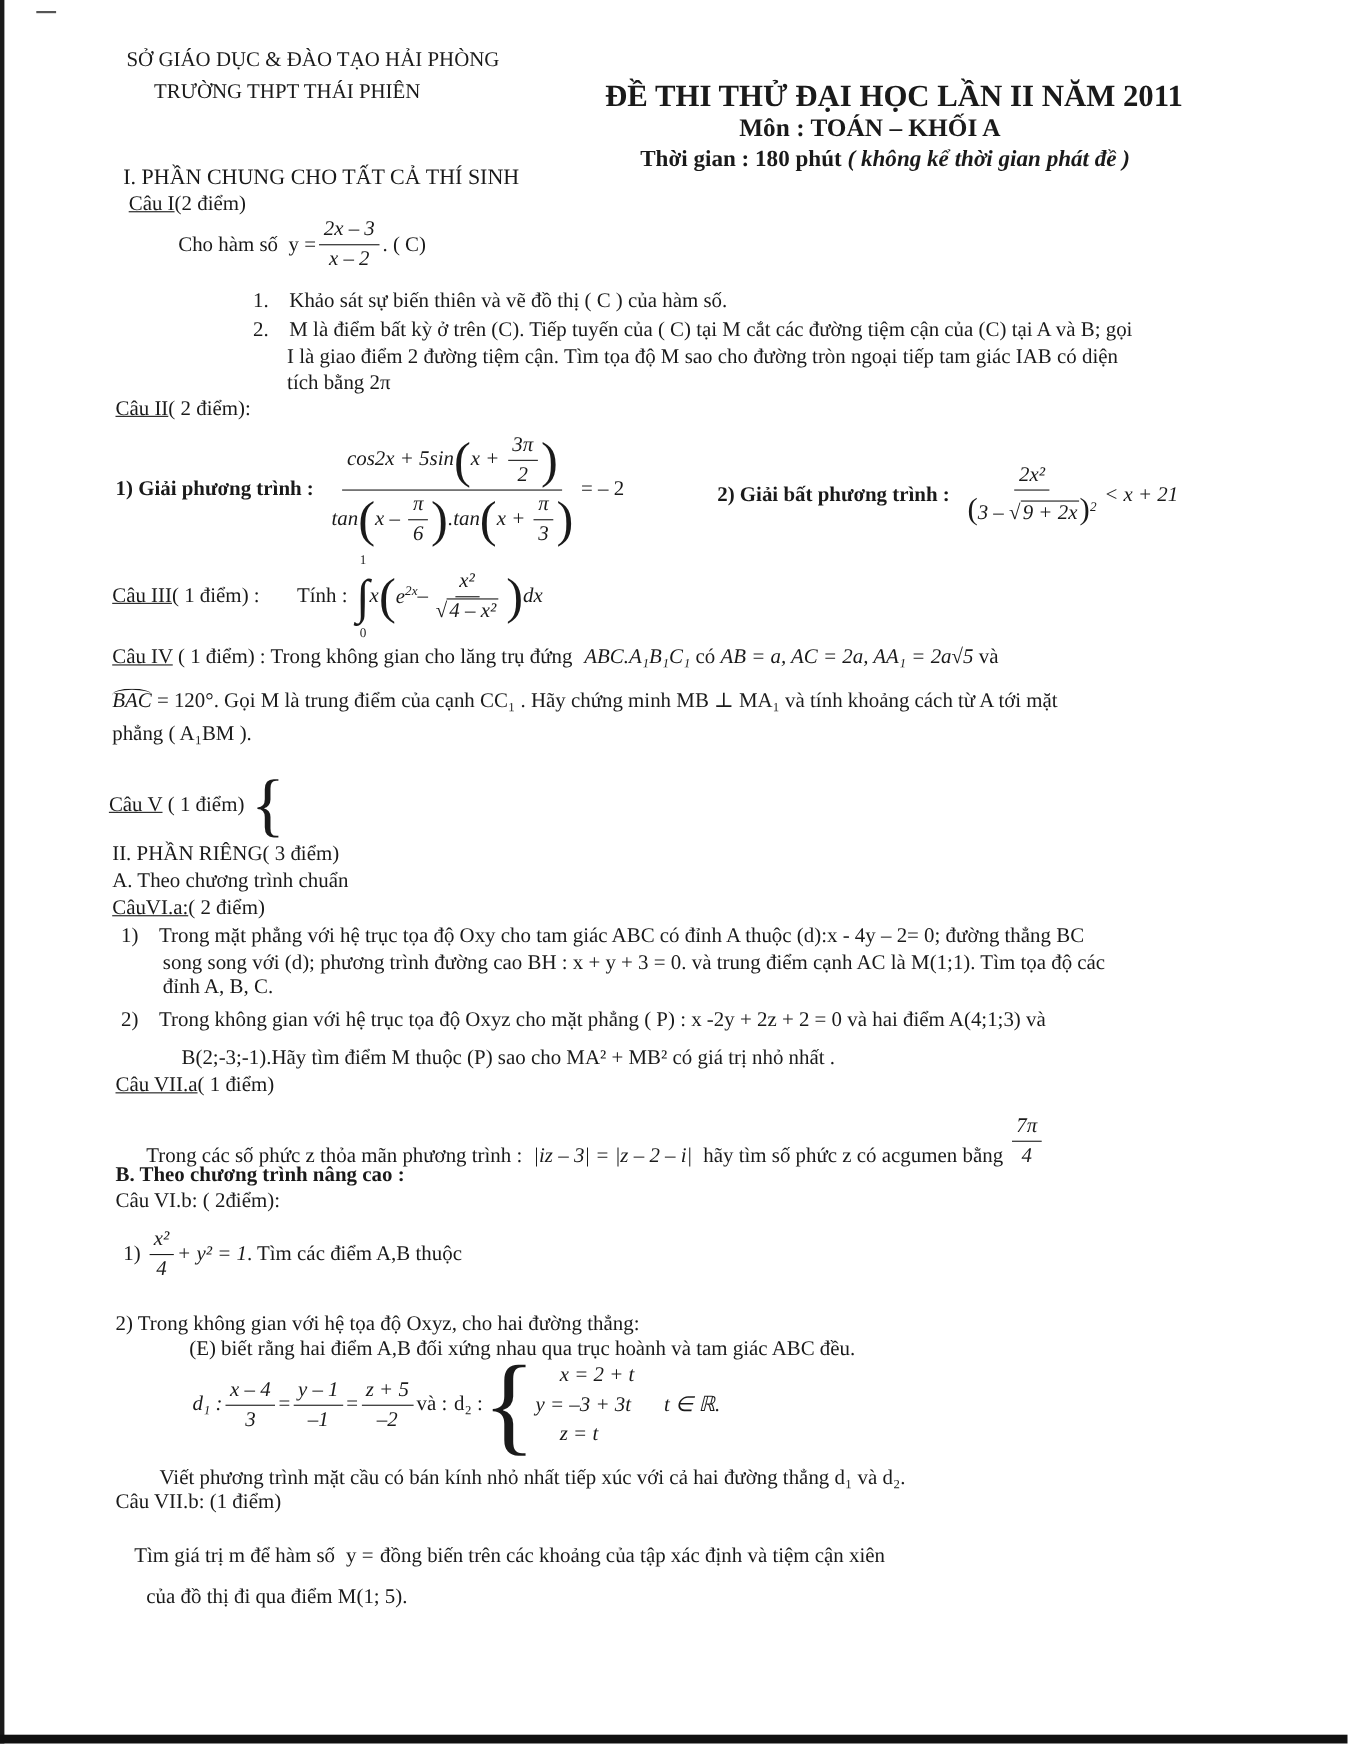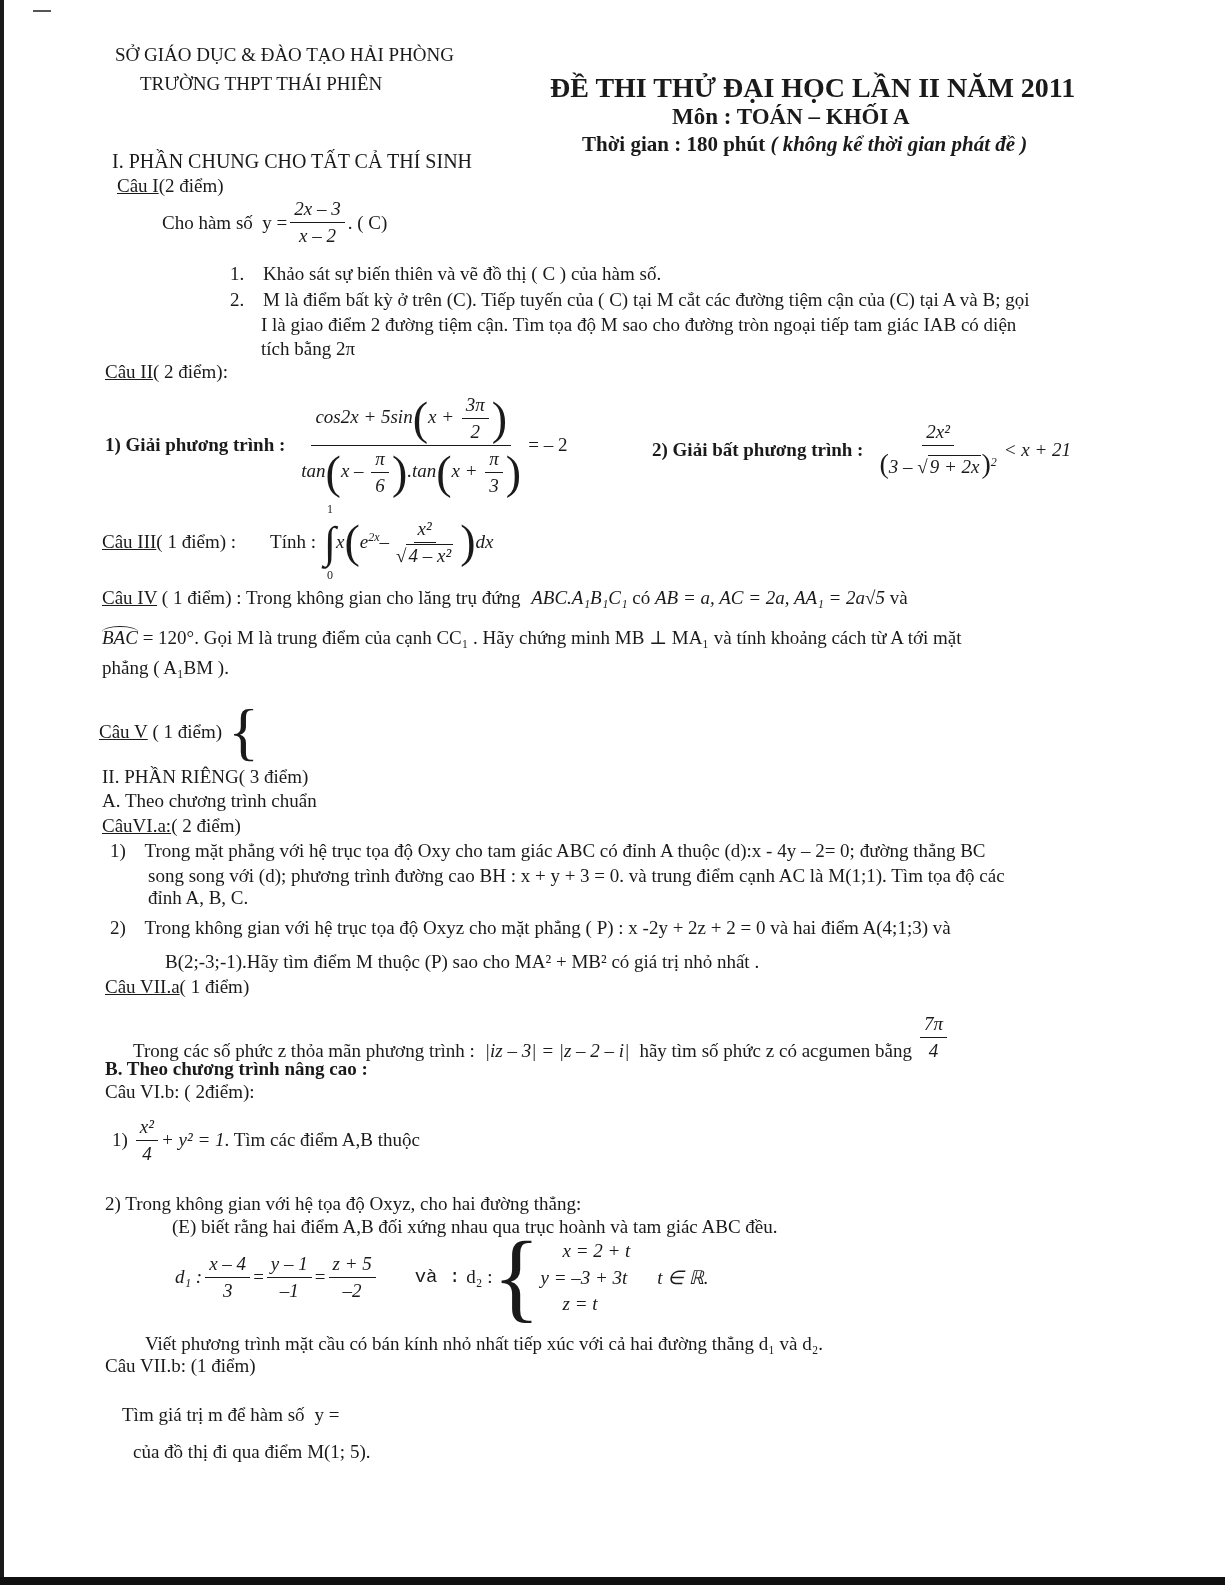--- a/index.html
+++ b/index.html
@@ -201,29 +201,30 @@
   <span>=</span>
   <span class="frac math">
       <span class="num">y – 1</span>
       <span class="den">–1</span>
     </span>
   <span>=</span>
   <span class="frac math">
       <span class="num">z + 5</span>
       <span class="den">–2</span>
     </span>
-  <span style="margin-left:36px;font-family:Liberation Mono, monospace;">và :</span>
+  <span style="">và :</span>
   <span style="margin-left:6px;">d₂ :</span>
   <span class="brace" style="font-size:100px;">{</span>
   <span class="sys math">
     <div style="padding-left:22px;">x = 2 + t</div>
     <div><span>y = –3 + 3t</span><span style="margin-left:30px;">t ∈ ℝ.</span></div>
     <div style="padding-left:22px;">z = t</div>
   </span>
 </div>
 <div class="abs" style="left:145px; top:1333px;">Viết phương trình mặt cầu có bán kính nhỏ nhất tiếp xúc với cả hai đường thẳng d₁ và d₂.</div>
 
 <div class="abs" style="left:105px; top:1355px;">Câu VII.b: (1 điểm)</div>
 <div class="abs" style="left:122px; top:1385px; display:flex; align-items:center; height:60px;">
   <span>Tìm giá trị m để hàm số</span>
   <span style="margin-left:10px;">y =</span>
+  <span style="margin-left:6px;">đồng biến trên các khoảng của tập xác định và tiệm cận xiên</span>
 </div>
 <div class="abs" style="left:133px; top:1441px;">của đồ thị đi qua điểm M(1; 5).</div>
 
 </body></html>

